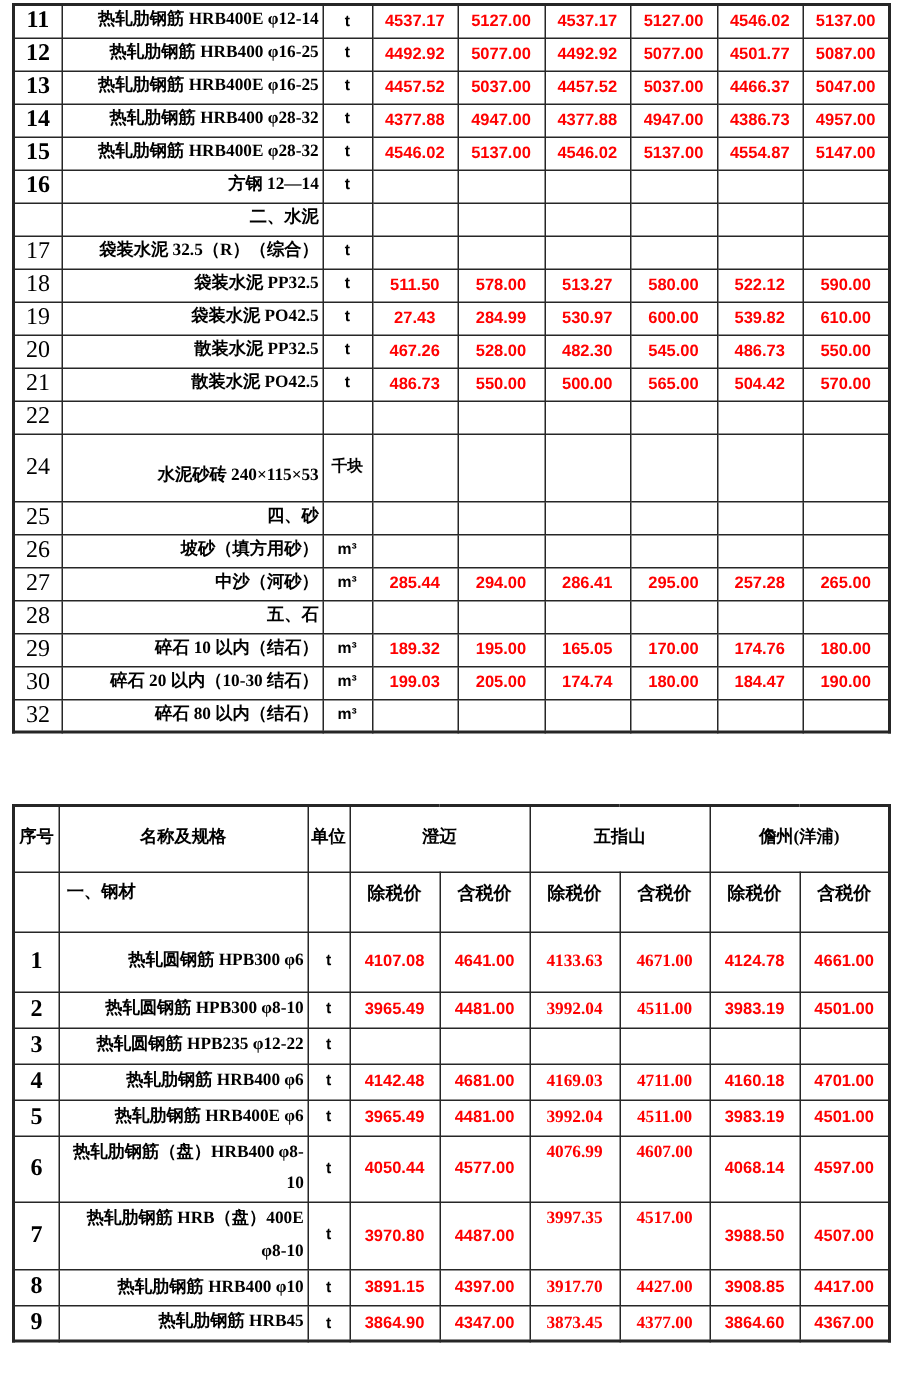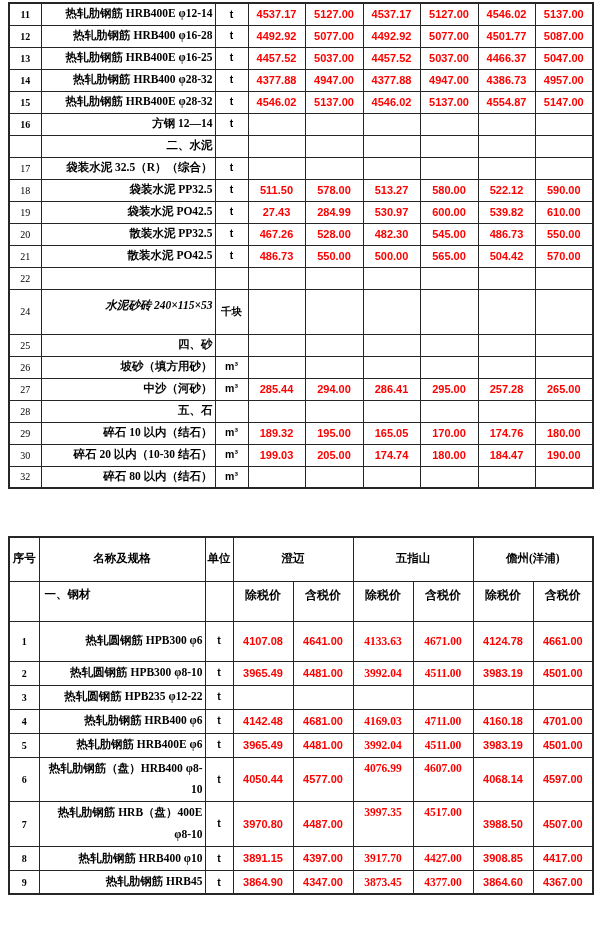--- a/index.html
+++ b/index.html
@@ -7,32 +7,32 @@
     width:600px;height:929px;background:#ffffff;overflow:hidden;
     font-family:"Liberation Serif",serif;color:#000;
     -webkit-font-smoothing:antialiased;
   }
   .page{position:absolute;left:8px;top:2px;width:584px;}
   table{border-collapse:collapse;table-layout:fixed;width:584px;background:#fff;}
   table{border:2px solid #262626;}
   td{border:1px solid #262626;padding:0 2px;overflow:hidden;vertical-align:middle;}
 
   
-  .c-no{font-family:"Liberation Serif",serif;font-size:10px;text-align:center;font-weight:normal;}
+  .c-no{font-family:"Liberation Serif",serif;font-size:16px;text-align:center;font-weight:normal;}
   .c-no.nb{font-weight:bold;}
   .c-name{font-family:"Liberation Serif",serif;font-size:11.5px;font-weight:bold;text-align:right;padding-left:5px;line-height:1.35;}
   .c-unit{font-family:"Liberation Sans",sans-serif;font-size:10.5px;font-weight:bold;text-align:center;line-height:1.25;word-break:break-all;}
   .c-price{font-family:"Liberation Sans",sans-serif;font-size:11px;font-weight:bold;color:#ff0000;text-align:center;letter-spacing:0;}
   .c-price.serif{font-family:"Liberation Serif",serif;font-size:11.5px;margin-top:16px;}
   .vtop{vertical-align:top;padding-top:4px;}
 
   
   #t1 tr{height:22px;}
   #t1 tr.tall{height:45px;}
-  #t1 tr.tall .c-name{vertical-align:top;padding-top:8px;font-style:italic;}
+  #t1 tr.tall .c-name{vertical-align:top;padding-top:20px;}
 
   
   #t2{margin-top:47px;}
   #t2 tr{height:24px;}
   #t2 tr.head{height:44px;margin-top:32px;}
   #t2 tr.sub{height:40px;}
   #t2 tr.r-tall{height:40px;}
   #t2 tr.r-two{height:40px;}
   #t2 tr.r-two .c-name{line-height:1.9;}
   .h-cell{font-family:"Liberation Serif",serif;font-size:11.5px;font-weight:bold;text-align:center;line-height:1.55;word-break:break-all;}
@@ -65,21 +65,21 @@
           <td class="c-unit">t</td>
           <td class="c-price">4537.17</td>
           <td class="c-price">5127.00</td>
           <td class="c-price">4537.17</td>
           <td class="c-price">5127.00</td>
           <td class="c-price">4546.02</td>
           <td class="c-price">5137.00</td>
         </tr>
         <tr>
           <td class="c-no nb">12</td>
-          <td class="c-name">热轧肋钢筋 HRB400 φ16-28</td>
+          <td class="c-name">热轧肋钢筋 HRB400 φ16-25</td>
           <td class="c-unit">t</td>
           <td class="c-price">4492.92</td>
           <td class="c-price">5077.00</td>
           <td class="c-price">4492.92</td>
           <td class="c-price">5077.00</td>
           <td class="c-price">4501.77</td>
           <td class="c-price">5087.00</td>
         </tr>
         <tr>
           <td class="c-no nb">13</td>

